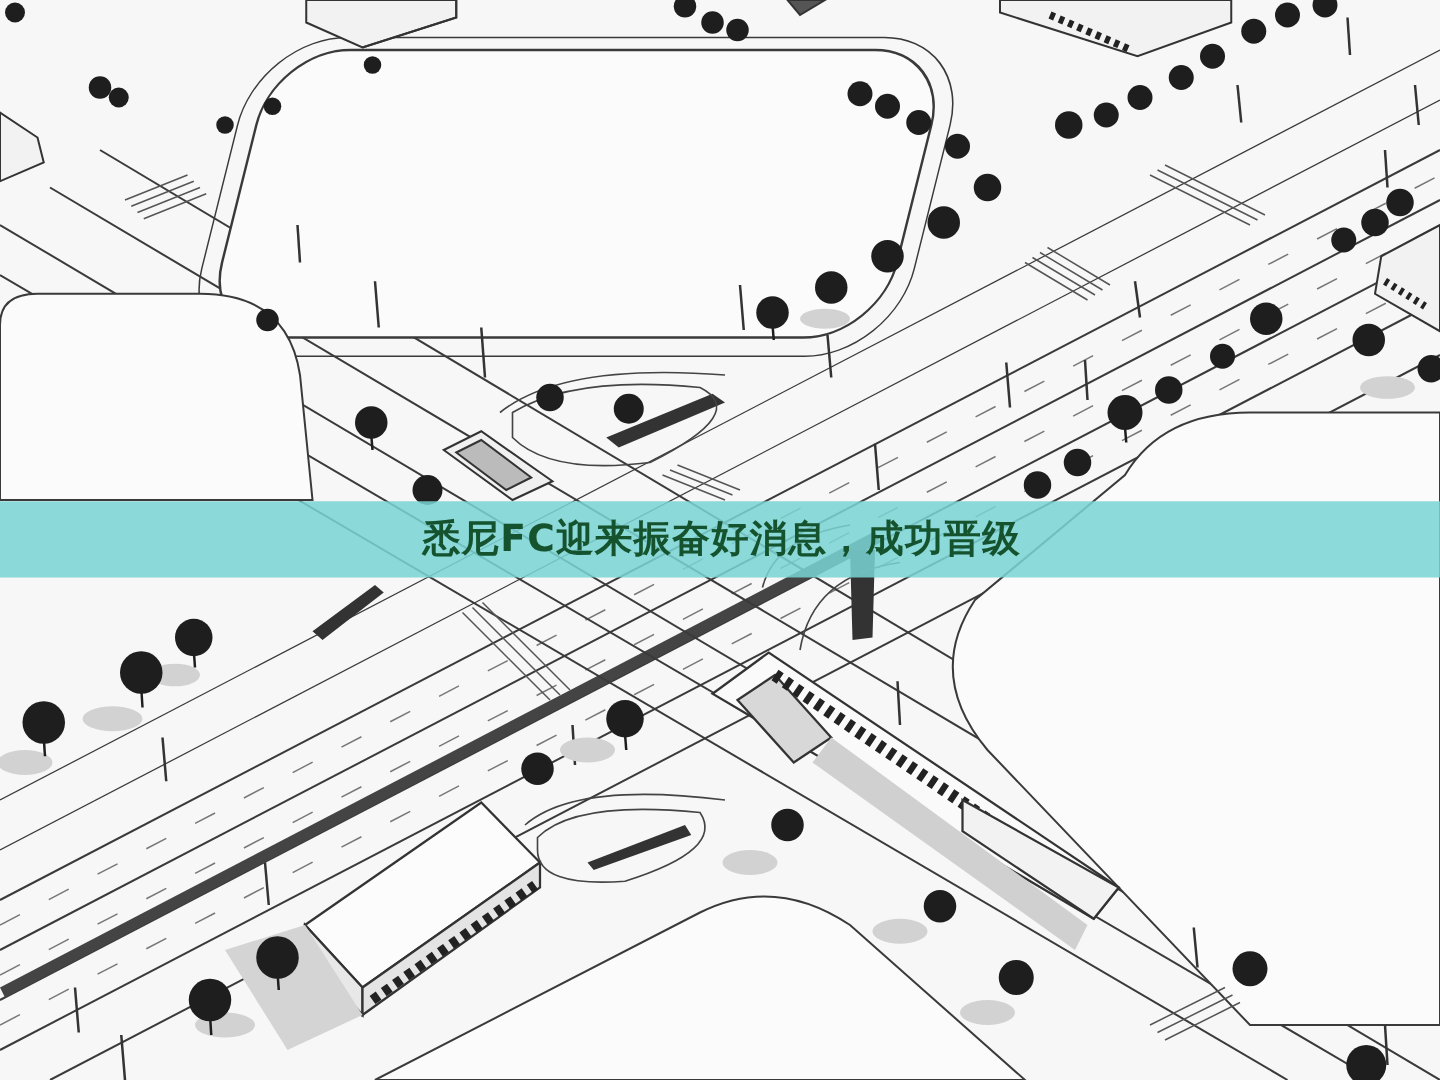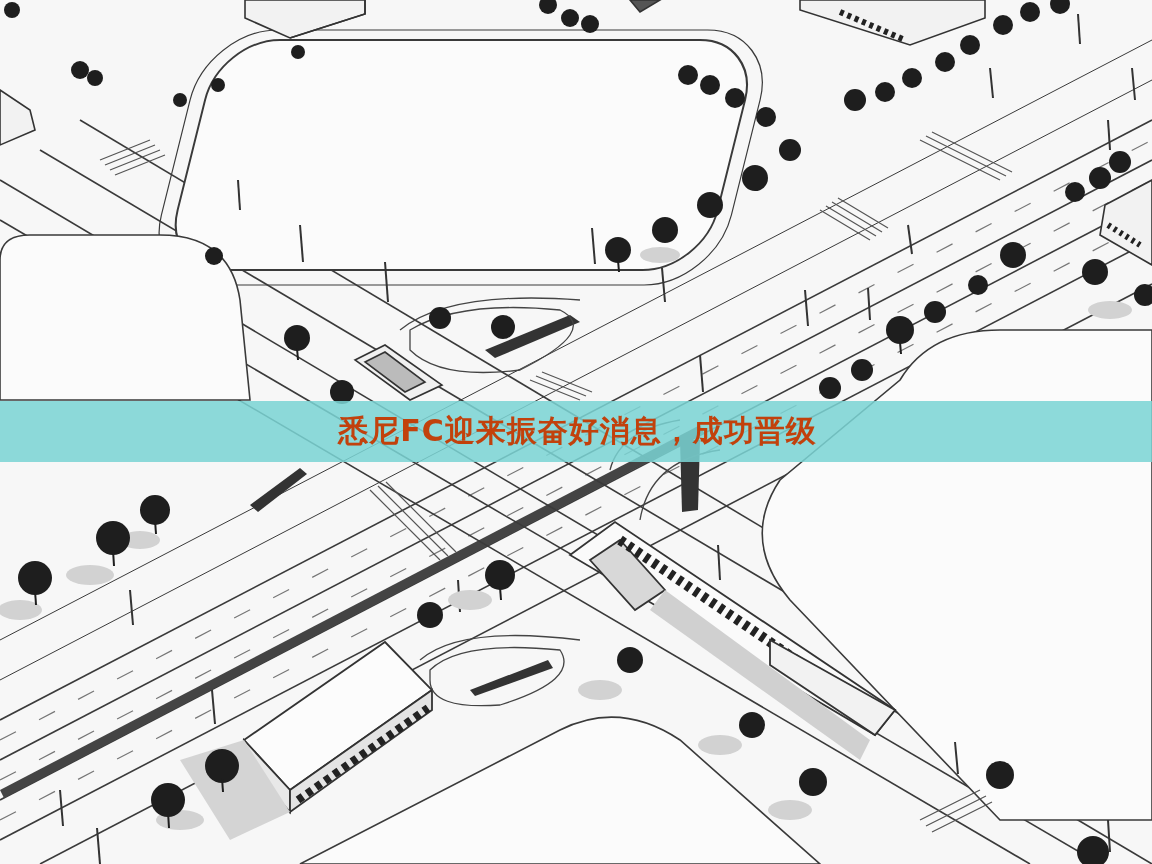--- a/index.html
+++ b/index.html
@@ -4,21 +4,21 @@
   <style>
     html, body { margin: 0; padding: 0; }
     body { width: 1152px; height: 864px; overflow: hidden; background: #f7f7f7; position: relative; font-family: "DejaVu Sans", sans-serif; }
     .scene { position: absolute; left: 0; top: 0; width: 1152px; height: 864px; }
     .banner {
       position: absolute; left: 0; top: 401px; width: 1152px; height: 61px;
       background: rgba(122, 212, 212, 0.86);
       display: flex; align-items: center; justify-content: center;
     }
     .banner-text {
-      color: #c2410c; font-weight: bold; font-size: 30px; letter-spacing: 1px;
+      color: #14532d; font-weight: bold; font-size: 30px; letter-spacing: 1px;
       font-family: "DejaVu Sans", sans-serif;
       text-shadow: 0 0 1px rgba(0,0,0,0.05);
       margin-left: 3px;
     }
   </style>
 </head>
 <body>
 
 <svg class="scene" viewBox="0 0 1152 864" xmlns="http://www.w3.org/2000/svg">
   <rect x="0" y="0" width="1152" height="864" fill="#f7f7f7"></rect>

